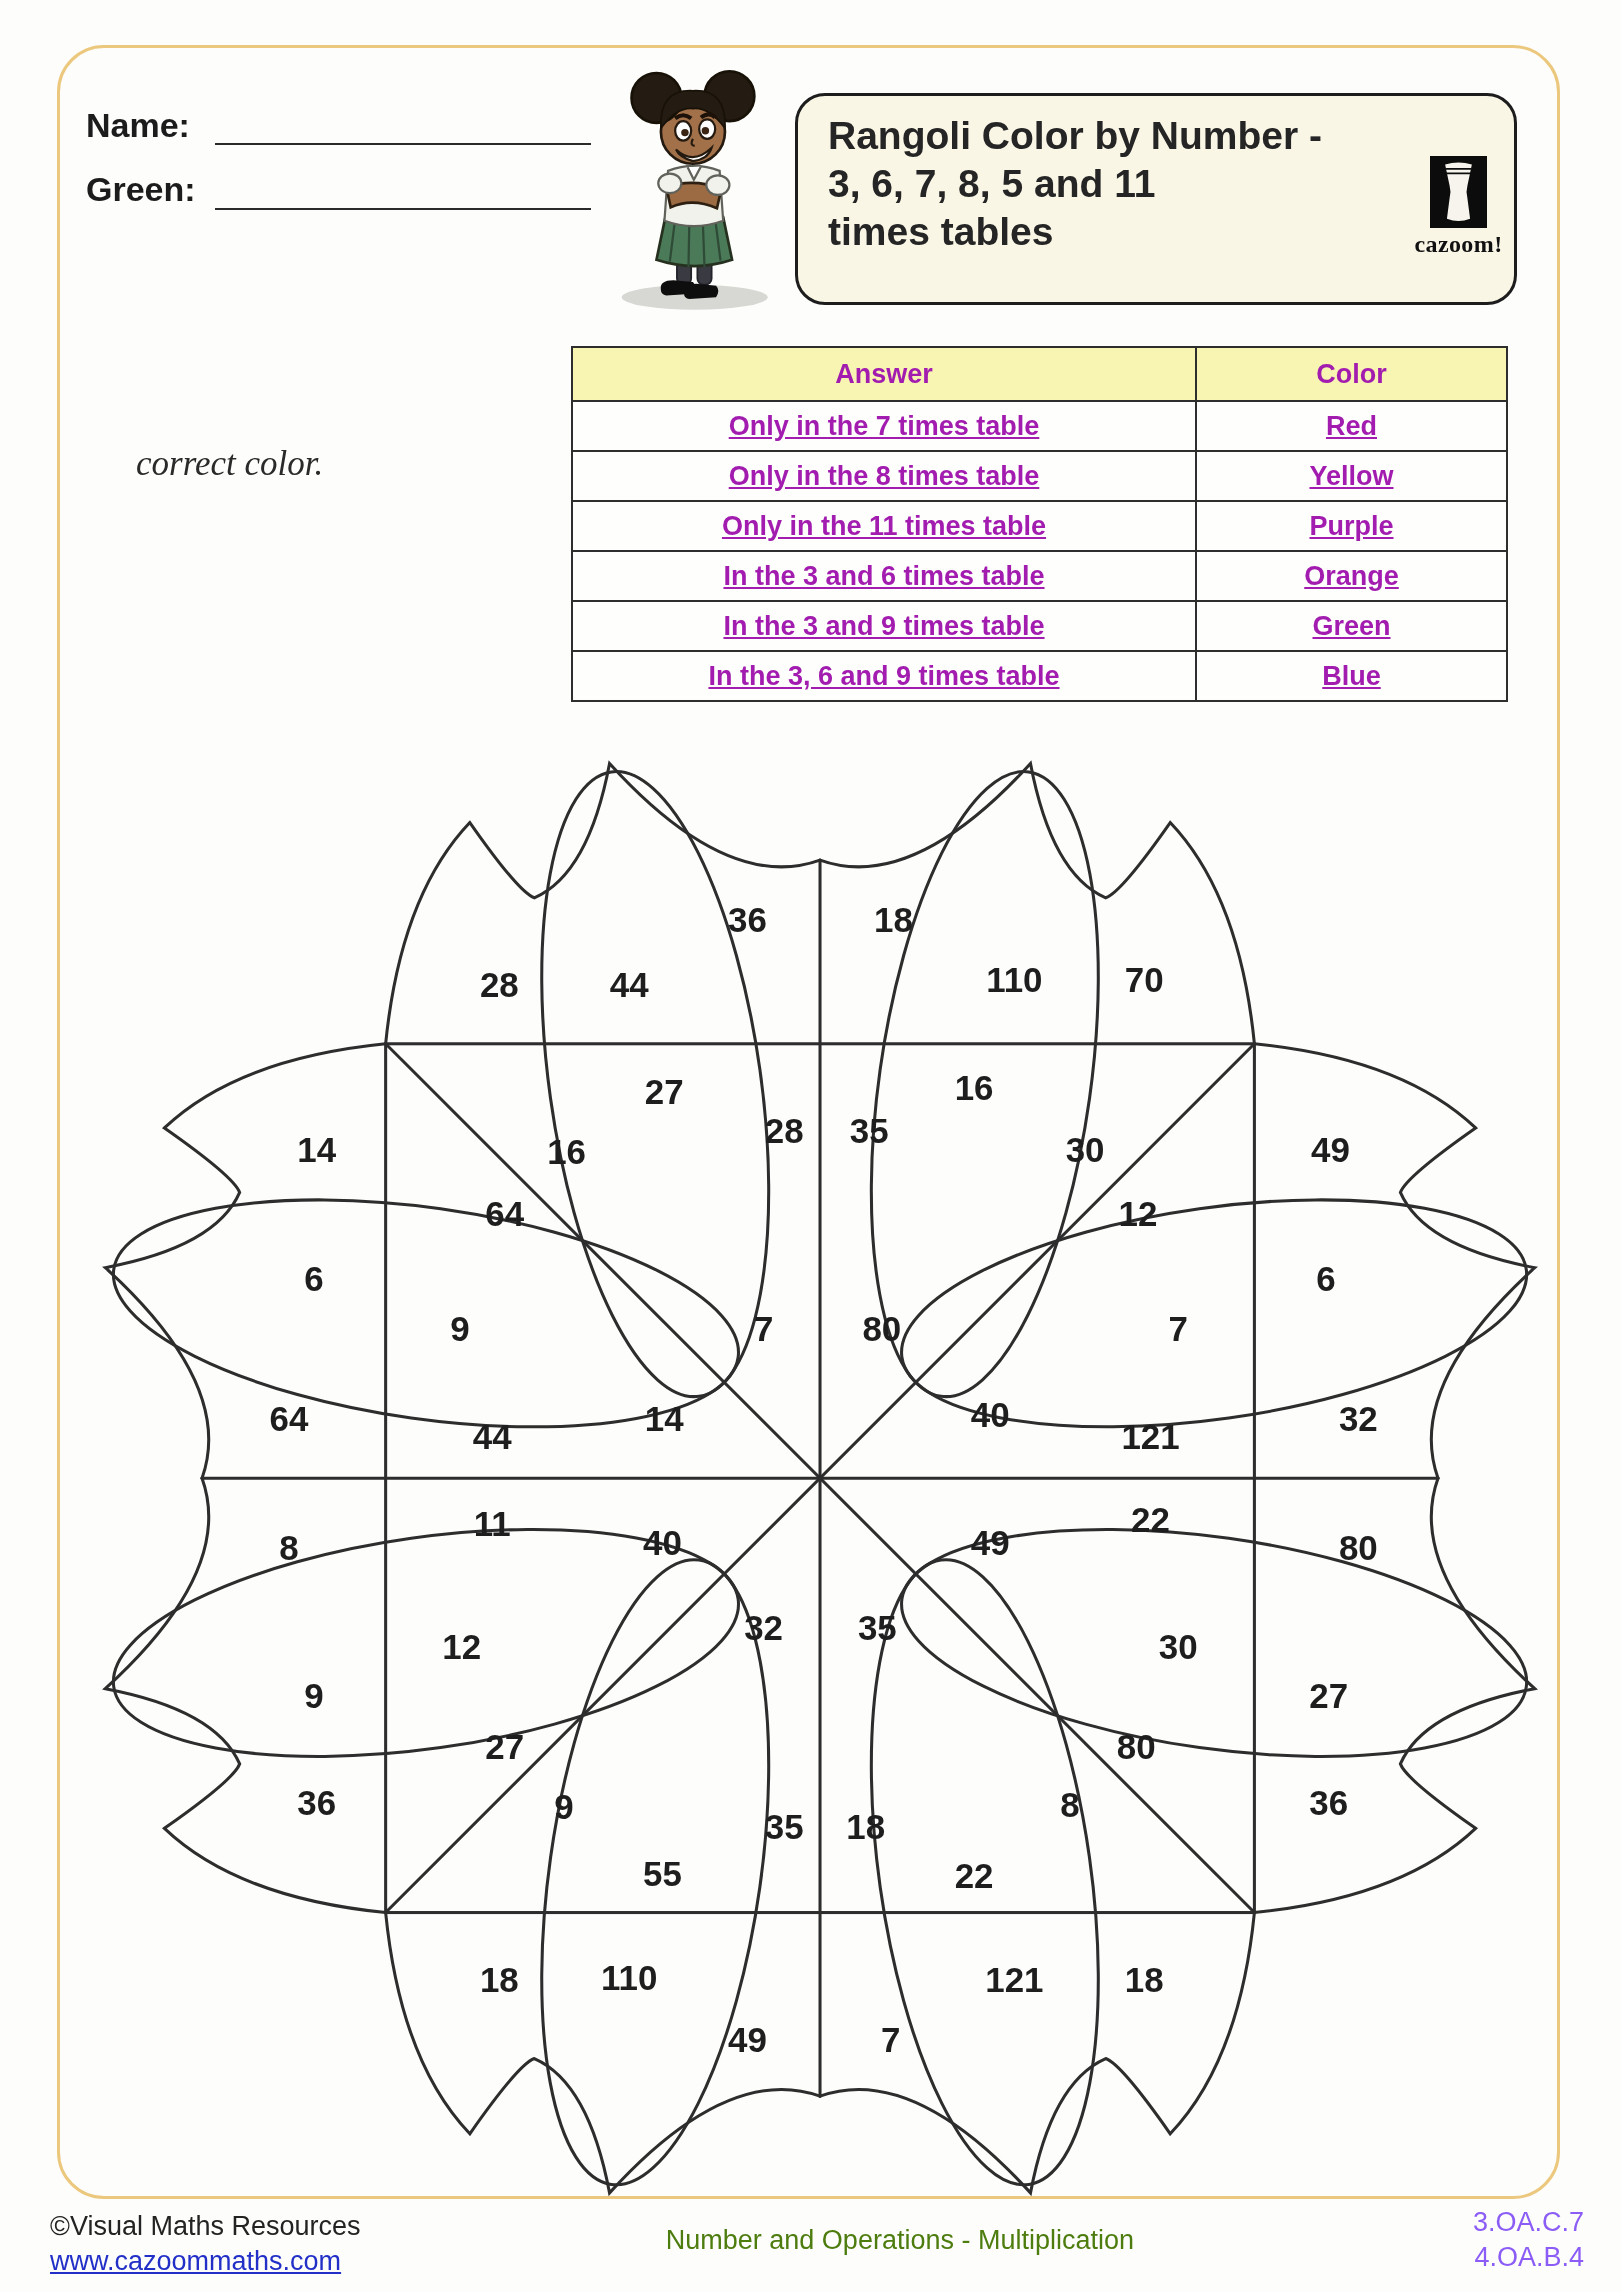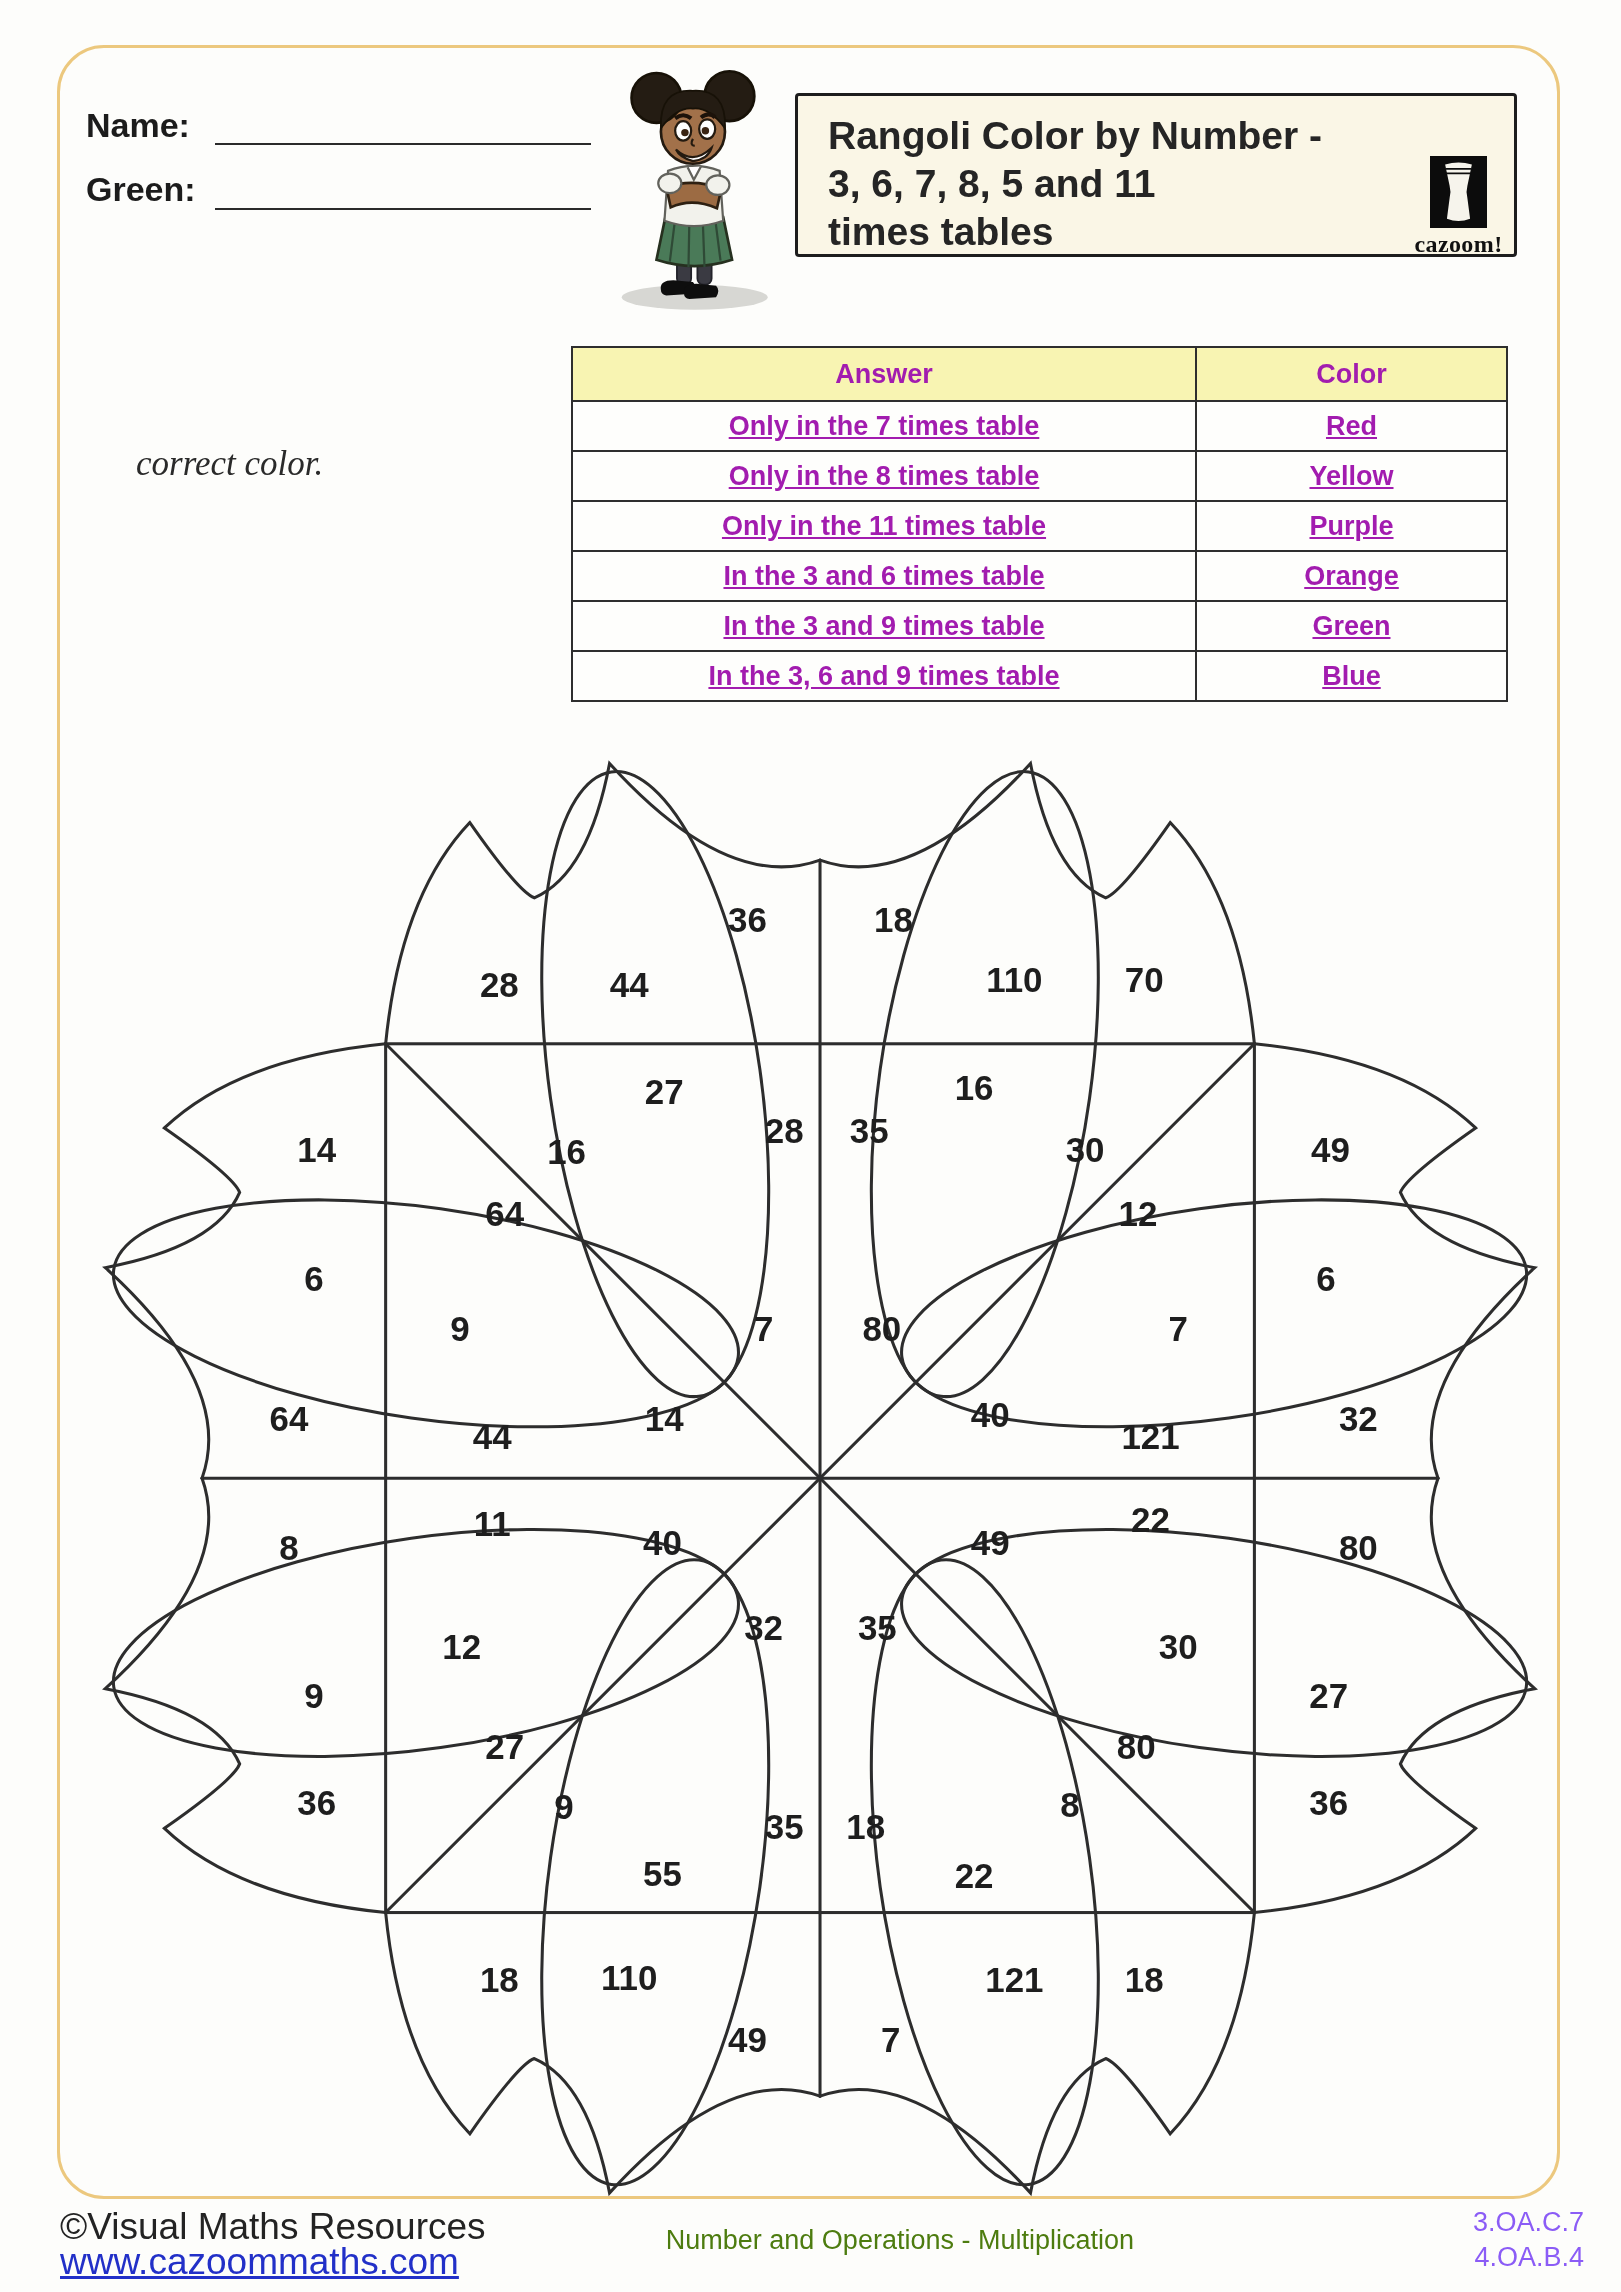--- a/index.html
+++ b/index.html
@@ -9,22 +9,22 @@
   }
   .frame{
     position:absolute;left:57px;top:45px;width:1497px;height:2148px;
     border:3.6px solid var(--gold,#ecc87e);border-radius:47px;background:transparent;
   }
   
   .field-label{position:absolute;font-size:34px;font-weight:bold;color:#1c1c1c;}
   .write-line{position:absolute;height:0;border-bottom:2.7px solid #2a2a2a;width:376px;}
   
   .title-box{
-    position:absolute;left:795px;top:93px;width:722px;height:164px;
-    background:var(--cream,#faf6e6);border:3.6px solid #1d1d1d;border-radius:4px;
+    position:absolute;left:795px;top:93px;width:722px;height:212px;
+    background:var(--cream,#faf6e6);border:3.6px solid #1d1d1d;border-radius:30px;
     display:flex;box-sizing:border-box;
   }
   .title-text{flex:1;padding:16px 0 0 30px;font-size:39px;font-weight:bold;line-height:48px;color:#252525;}
   .logo-col{width:111px;padding-top:60px;text-align:center;}
   .logo-box{width:57px;height:72px;background:#0c0c0c;margin:0 auto;display:flex;align-items:center;justify-content:center;}
   .logo-word{font-family:"Liberation Serif",serif;font-weight:bold;font-size:24px;color:#111;margin-top:2.7px;letter-spacing:0.4px;}
   
   .instruction{
     position:absolute;left:136px;top:441px;width:358px;
     font-family:"Liberation Serif",serif;font-style:italic;font-size:35px;line-height:46px;color:#2a2a2a;
@@ -44,21 +44,21 @@
   svg.rangoli path,svg.rangoli ellipse,svg.rangoli rect,svg.rangoli line{
     fill:none;stroke:#2d2d2d;stroke-width:3.4;stroke-linecap:round;
   }
   svg.rangoli text{
     fill:#1e1e1e;font-family:"Liberation Sans",sans-serif;font-size:39px;font-weight:bold;
     text-anchor:middle;stroke:none;
   }
   
   svg.girl{position:absolute;left:614px;top:57px;width:165px;height:258px;}
   
-  .footer-left{position:absolute;left:60px;top:2209px;font-size:37px;line-height:35px;}
+  .footer-left{position:absolute;left:50px;top:2209px;font-size:27px;line-height:35px;}
   .footer-link{color:var(--linkblue,#2230c8);text-decoration:underline;}
   .footer-center{position:absolute;left:597px;top:2225px;width:537px;text-align:right;font-size:27px;color:#4d7c0f;}
   .footer-right{position:absolute;right:38px;top:2205px;text-align:right;font-size:27px;line-height:35px;color:#8b5cf6;}
 </style>
 </head>
 <body>
 
 <div class="frame"></div>
 
 <div class="field-label" style="left:86px;top:106px;">Name:</div>

